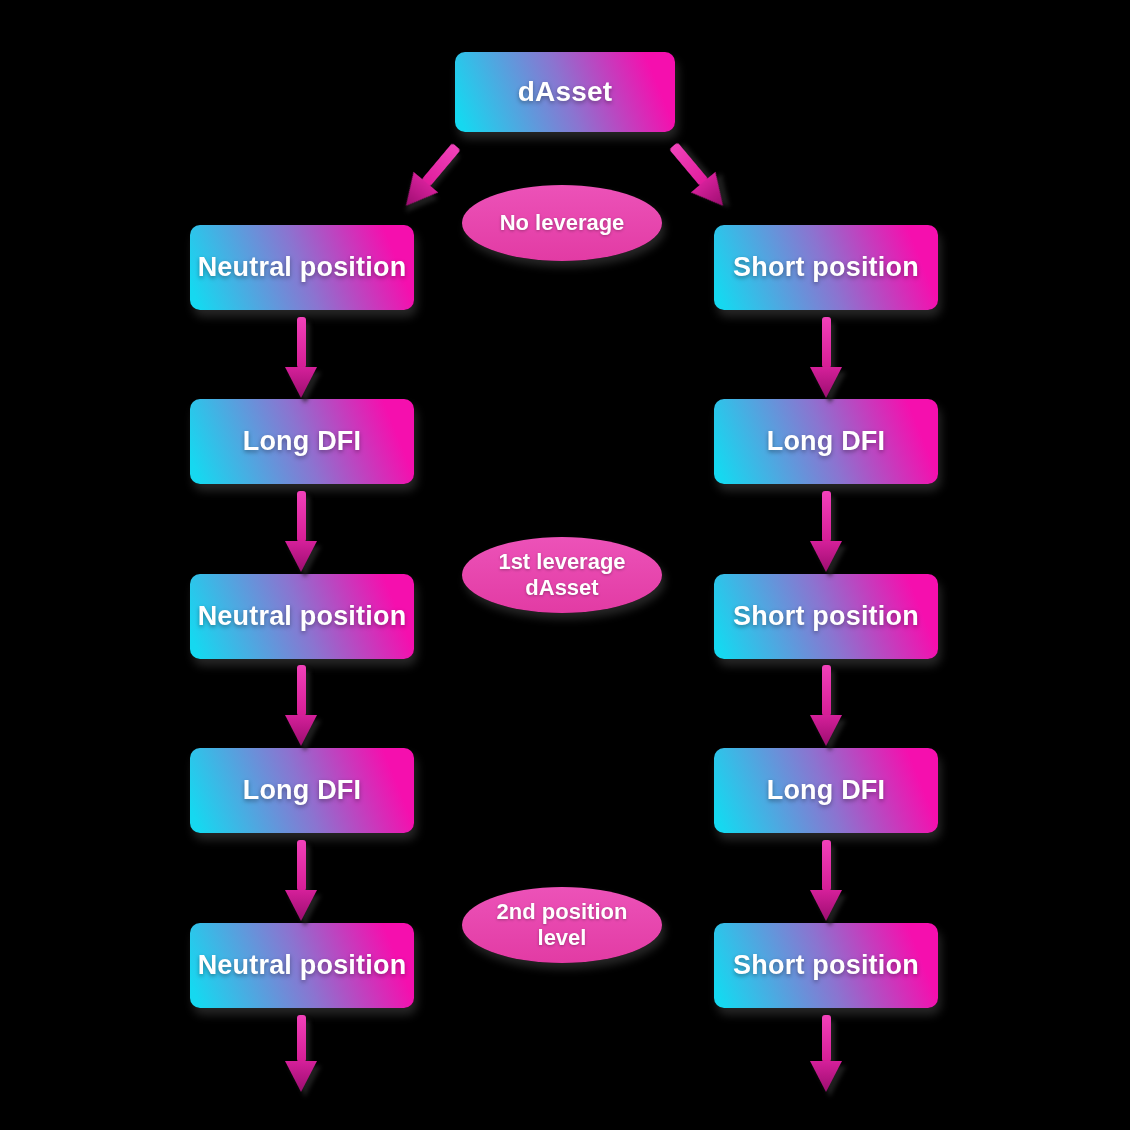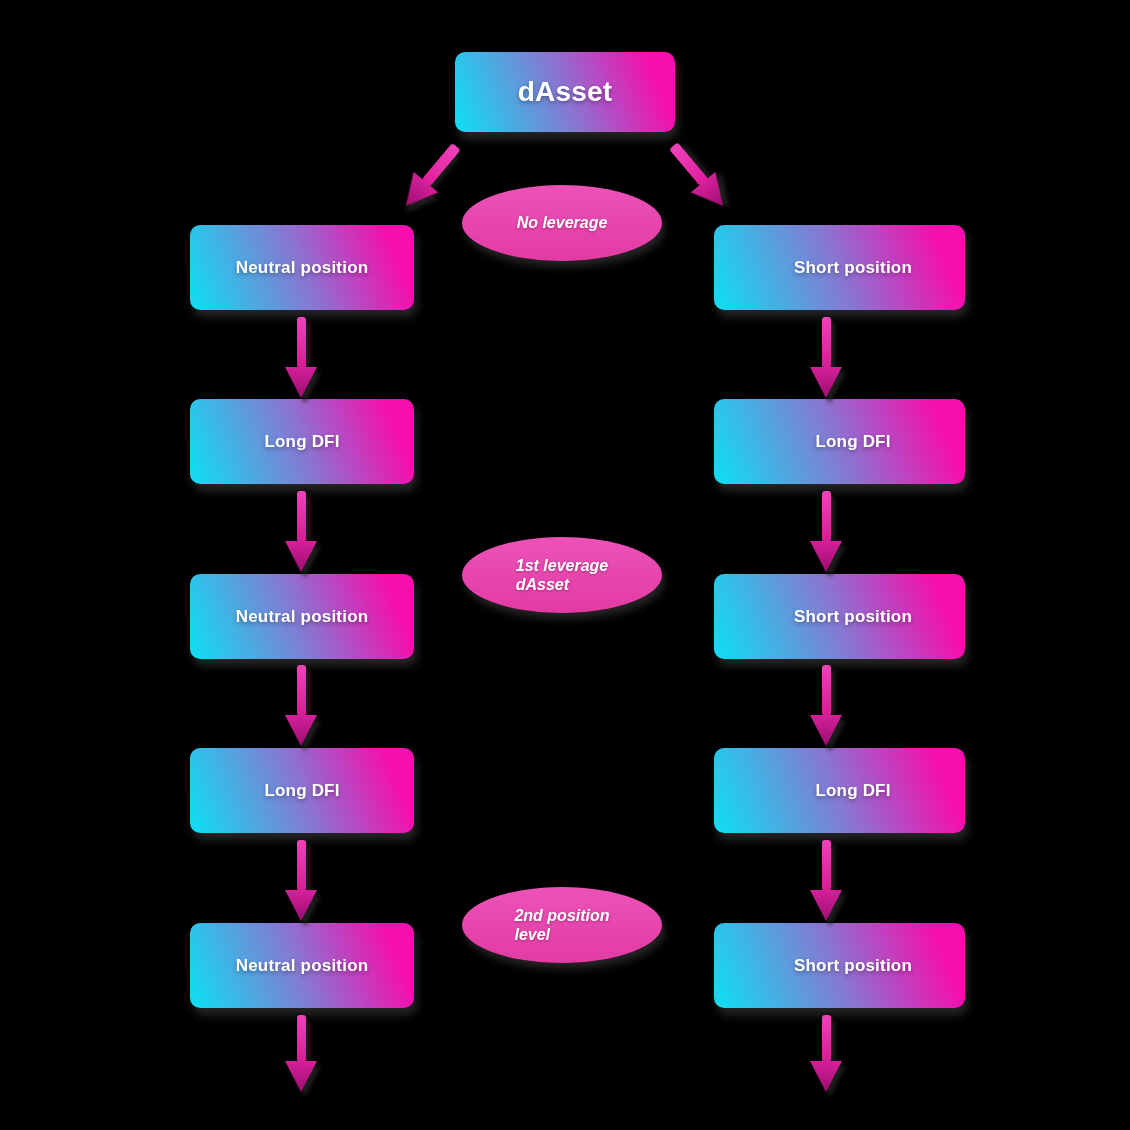--- a/index.html
+++ b/index.html
@@ -28,24 +28,24 @@
     justify-content: center;
     box-shadow: 3px 7px 10px rgba(45,45,45,0.85);
   }
   .node.root {
     left: 455px;
     top: 52px;
     width: 220px;
     height: 80px;
   }
   .node.left  { left: 190px; }
-  .node.right { left: 714px; padding-left: 27px; }
+  .node.right { left: 714px; }
   .node-label {
     color: #ffffff;
-    font-size: 17px;
+    font-size: 27px;
     font-weight: 700;
     letter-spacing: 0.2px;
     text-shadow: 0 2px 4px rgba(0,0,0,0.35);
     white-space: nowrap;
   }
   .node.root .node-label { font-size: 28px; }
 
   
   .level-ellipse {
     position: absolute;
@@ -54,27 +54,26 @@
     height: 76px;
     border-radius: 50%;
     background: linear-gradient(180deg, #ec52b8 0%, #e23ba4 100%);
     display: flex;
     align-items: center;
     justify-content: center;
     box-shadow: 3px 6px 9px rgba(45,45,45,0.85);
   }
   .ellipse-label {
     color: #ffffff;
-    font-size: 16px;
+    font-size: 22px;
     font-weight: 700;
-    text-align: left;
+    text-align: center;
     line-height: 1.2;
     white-space: pre-line;
     text-shadow: 0 1px 3px rgba(0,0,0,0.3);
-    font-style: italic;
   }
 
   
   .varrow {
     position: absolute;
     width: 34px;
     display: flex;
     flex-direction: column;
     align-items: center;
     filter: drop-shadow(4px 5px 2px rgba(32,32,32,0.95));

